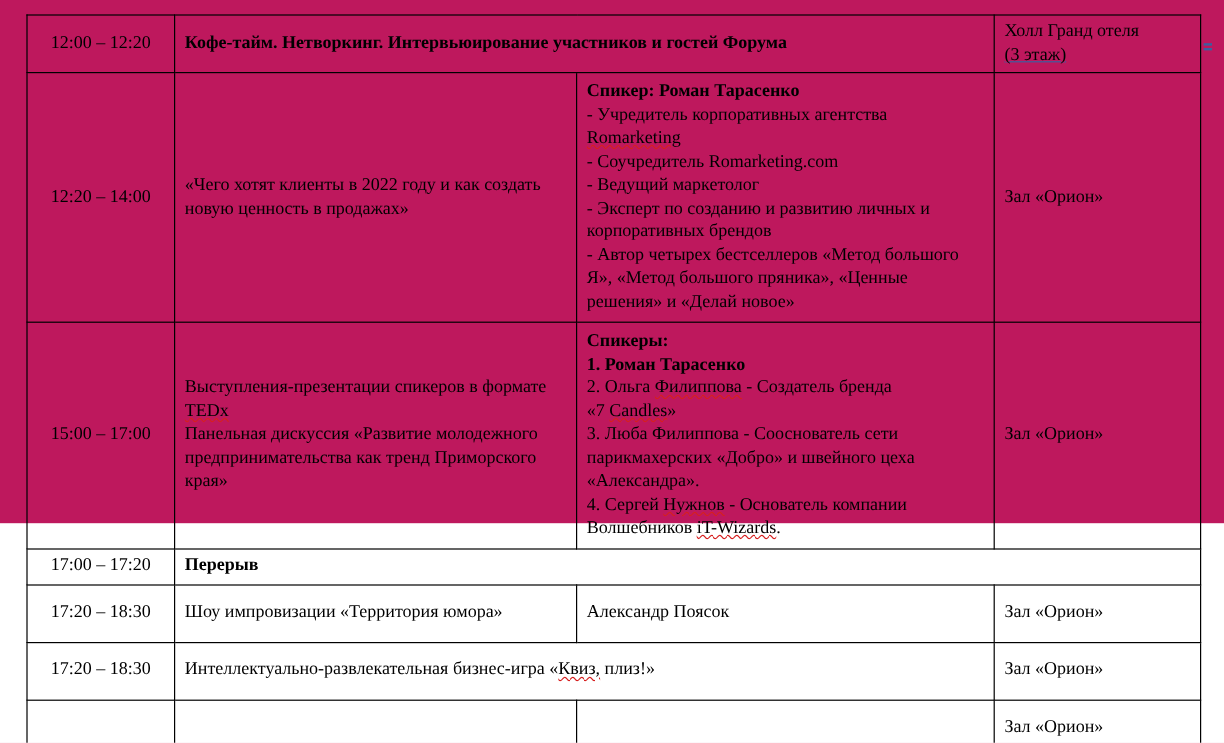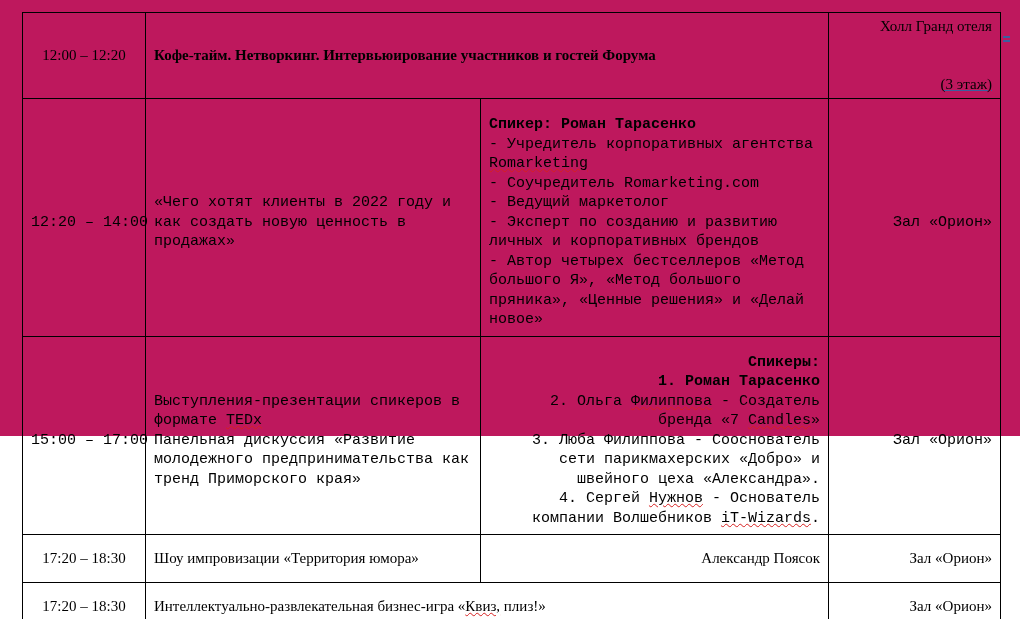--- a/index.html
+++ b/index.html
@@ -48,49 +48,49 @@
   .col-time  { width: 123px; }
   .col-desc  { width: 335px; }
   .col-spk   { width: 348px; }
   .col-place { width: 172px; }
 
   .cell-time {
     text-align: center;
     white-space: nowrap;
   }
   .cell-place {
-    text-align: right;
+    text-align: left;
     vertical-align: middle;
   }
   .cell-desc {
     text-align: left;
     vertical-align: middle;
   }
   .cell-spk {
     text-align: left;
     vertical-align: top;
     padding-top: 6px;
   }
-  .cell-spk.mid { vertical-align: middle; text-align: right; }
+  .cell-spk.mid { vertical-align: middle; }
 
   .bold { font-weight: bold; }
 
   .line { display: block; }
 
   
   .sq {
     text-decoration: underline;
     text-decoration-style: wavy;
     text-decoration-color: #d61f1f;
     text-decoration-thickness: 1px;
     text-underline-offset: 1px;
   }
 
   
-  .row-tall td { padding-top: 16px; padding-bottom: 6px; font-family: Liberation Mono, monospace; }
+  .row-tall td { padding-top: 6px; padding-bottom: 6px; }
 
   
   .cursor-artifact {
     position: absolute;
     left: 1003px;
     top: 36px;
     width: 7px;
     height: 2px;
     background: #3a5fa0;
   }
@@ -102,21 +102,20 @@
     width: 7px;
     height: 2px;
     background: #3a5fa0;
   }
 
   
   .tiny-blue {
     text-decoration: underline;
     text-decoration-color: #3a5fa0;
     text-decoration-thickness: 1px;
-    margin-top: 38px;
   }
 </style>
 </head>
 <body>
 
 <div class="page">
 
   <table class="schedule-table">
     <colgroup>
       <col class="col-time">
@@ -173,20 +172,28 @@
           <span class="line bold">1. Роман Тарасенко</span>
           <span class="line">2. Ольга <span class="sq">Филиппова</span> - Создатель бренда «7&nbsp;<span class="sq">Candles</span>»</span>
           <span class="line">3. Люба Филиппова - Сооснователь сети парикмахерских «Добро» и швейного цеха «Александра».</span>
           <span class="line">4. Сергей <span class="sq">Нужнов</span> - Основатель компании Волшебников <span class="sq">iT-Wizards</span>.</span>
         </td>
         <td class="cell-place">
           <span class="line">Зал «Орион»</span>
         </td>
       </tr>
 
+      <tr style="height:30px">
+        <td class="cell-time">
+          <span>17:00 – 17:20</span>
+        </td>
+        <td class="cell-desc bold" colspan="3">
+          <span>Перерыв</span>
+        </td>
+      </tr>
 
       <tr style="height:48px">
         <td class="cell-time">
           <span>17:20 – 18:30</span>
         </td>
         <td class="cell-desc">
           <span>Шоу импровизации «Территория юмора»</span>
         </td>
         <td class="cell-spk mid">
           <span>Александр Поясок</span>

